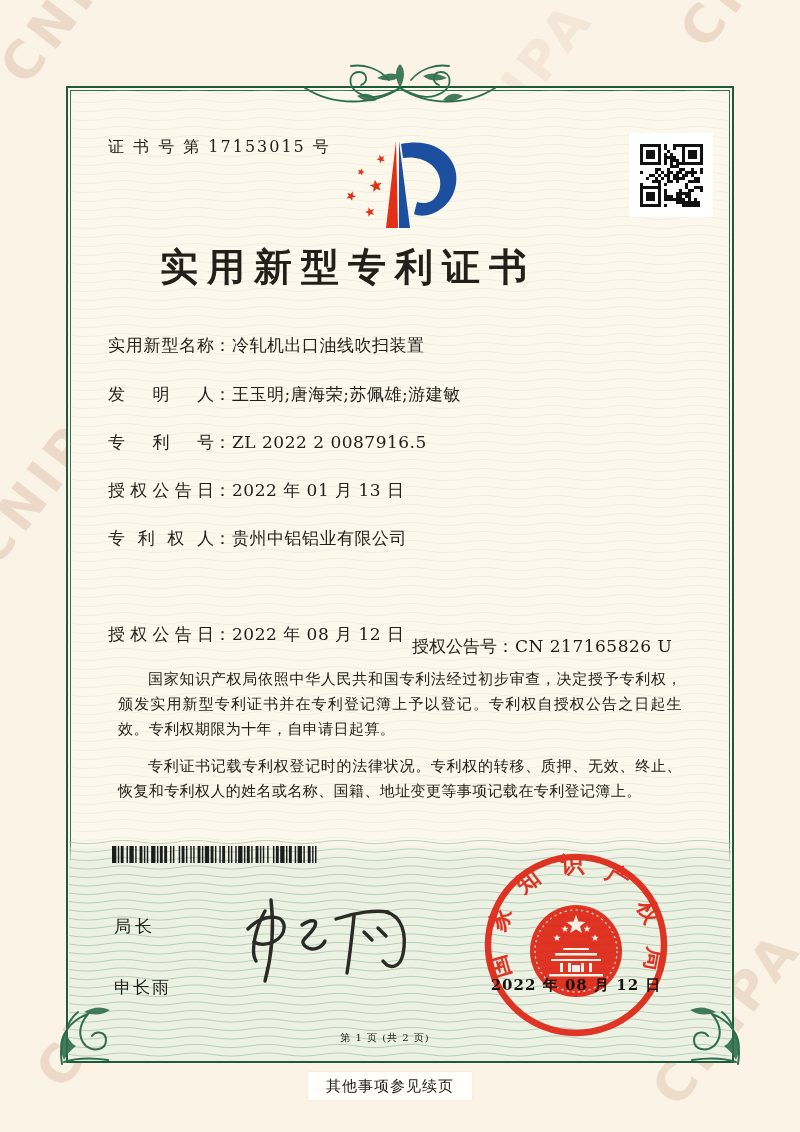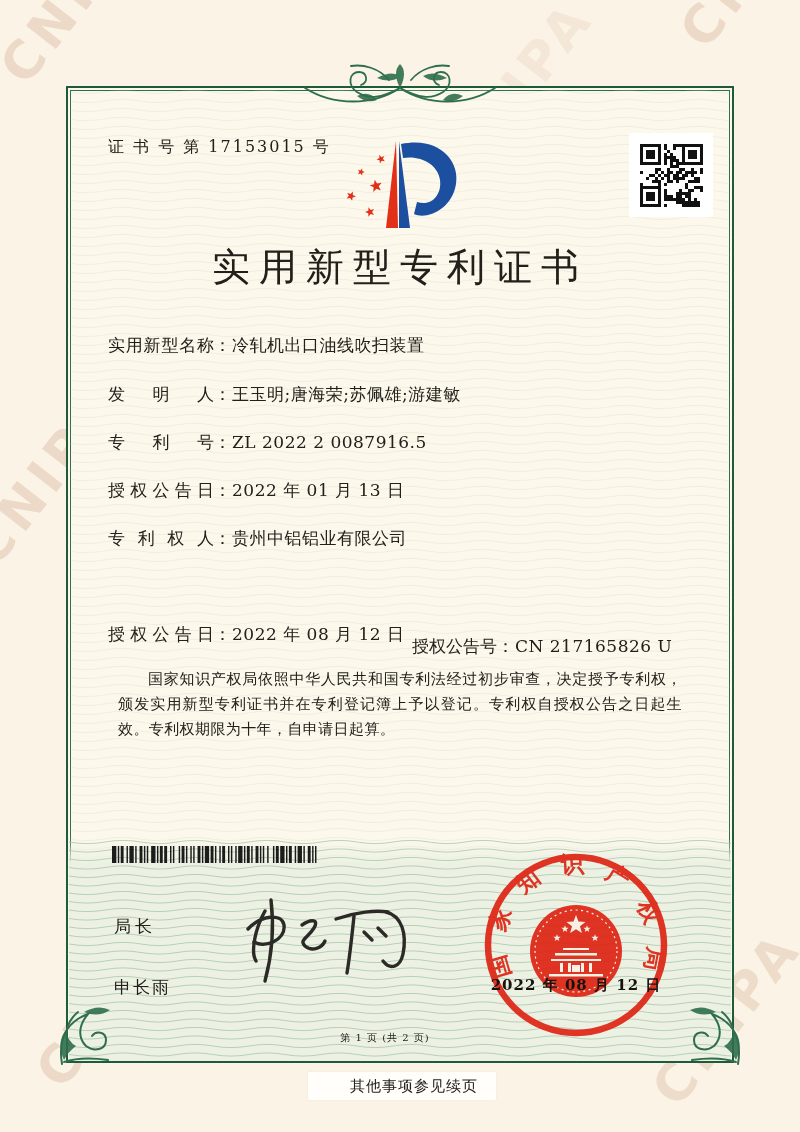--- a/index.html
+++ b/index.html
@@ -9,21 +9,21 @@
   
   .wm{position:absolute;font-family:"DejaVu Sans","Liberation Sans",sans-serif;font-weight:700;
       font-size:52px;letter-spacing:6px;color:rgba(206,160,128,0.30);transform:rotate(-52deg);
       transform-origin:left top;white-space:nowrap;pointer-events:none;}
   
   .frame{position:absolute;left:66px;top:86px;width:668px;height:977px;box-sizing:border-box;
          border:2.5px solid #1d5b39;background:#fcf8ec;}
   .frame-inner{position:absolute;left:2px;top:2px;right:2px;bottom:2px;border:1px solid #2f6e4c;}
   
   .cert-no{left:108px;top:137px;font-size:16px;letter-spacing:2px;}
-  .title{left:160px;top:242px;width:480px;text-align:center;font-size:38px;font-weight:400;letter-spacing:9px;}
+  .title{left:160px;top:242px;width:480px;font-size:38px;font-weight:700;letter-spacing:9px;}
   
   .row{position:absolute;left:108px;width:592px;height:24px;font-size:17px;white-space:nowrap;}
   .flabel{display:inline-block;width:106px;text-align:justify;text-align-last:justify;vertical-align:top;}
   .fsep{display:inline-block;width:18px;}
   .fval{letter-spacing:.5px;}
   .row2nd{position:absolute;left:304px;top:12px;}
   .row2nd .flabel{width:auto;text-align:left;text-align-last:auto;}
   
   .bodytext{left:106px;top:655px;width:588px;font-size:15px;line-height:25px;text-align:justify;letter-spacing:.4px;}
   .bodytext p{margin:12px;text-indent:2em;}
@@ -33,21 +33,21 @@
   .barcode{left:112px;top:846px;width:206px;height:17px;}
   
   .sig-title{left:114px;top:915px;font-family:"DejaVu Sans","Liberation Sans",sans-serif;font-size:17px;letter-spacing:4px;}
   .sig-name{left:114px;top:946px;font-family:"DejaVu Sans","Liberation Sans",sans-serif;font-size:17px;letter-spacing:2px;margin-top:30px;}
   
   .seal{left:479px;top:848px;width:194px;height:194px;}
   .seal-date{left:479px;top:976px;width:194px;text-align:center;font-size:15px;font-weight:700;color:#16130f;letter-spacing:1px;}
   
   .page-info{left:40px;top:1031px;width:690px;text-align:center;font-size:10px;letter-spacing:1px;}
   .cont-box{left:308px;top:1072px;width:164px;height:28px;background:#fffefa;box-shadow:0 0 2px rgba(0,0,0,.06);
-            display:flex;align-items:center;justify-content:center;font-size:15px;letter-spacing:1px;padding-left:24px;}
+            display:flex;align-items:center;justify-content:center;font-size:15px;letter-spacing:1px;}
   .qr-wrap{left:629px;top:133px;width:84px;height:84px;background:#ffffff;display:flex;align-items:center;justify-content:center;}
 </style>
 </head>
 <body>
 
 <div class="page">
 
   <div id="wm-layer">
       <div class="wm" style="left: -12px; top: 58px; opacity: 1;">CNIPA</div>
       <div class="wm" style="left: 668px; top: 22px; opacity: 1;">CNIPA</div>
@@ -512,20 +512,21 @@
   </div>
   <div class="row" style="top:623px">
     <span class="flabel">授权公告日</span><span class="fsep">：</span><span class="fval">2022 年 08 月 12 日</span>
     <span class="row2nd">
       <span class="flabel">授权公告号</span><span class="fsep">：</span><span class="fval">CN 217165826 U</span>
     </span>
   </div>
 
   <div class="abs bodytext">
     <p>国家知识产权局依照中华人民共和国专利法经过初步审查，决定授予专利权，颁发实用新型专利证书并在专利登记簿上予以登记。专利权自授权公告之日起生效。专利权期限为十年，自申请日起算。</p>
+    <p>专利证书记载专利权登记时的法律状况。专利权的转移、质押、无效、终止、恢复和专利权人的姓名或名称、国籍、地址变更等事项记载在专利登记簿上。</p>
   </div>
 
   <svg class="abs barcode" id="barcode" width="206" height="17">
       <rect x="0.00" y="0" width="4.35" height="17" fill="#1c1c1c"></rect>
       <rect x="5.80" y="0" width="1.45" height="17" fill="#1c1c1c"></rect>
       <rect x="8.70" y="0" width="2.90" height="17" fill="#1c1c1c"></rect>
       <rect x="14.50" y="0" width="1.45" height="17" fill="#1c1c1c"></rect>
       <rect x="17.40" y="0" width="4.35" height="17" fill="#1c1c1c"></rect>
       <rect x="23.20" y="0" width="1.45" height="17" fill="#1c1c1c"></rect>
       <rect x="27.55" y="0" width="2.90" height="17" fill="#1c1c1c"></rect>

